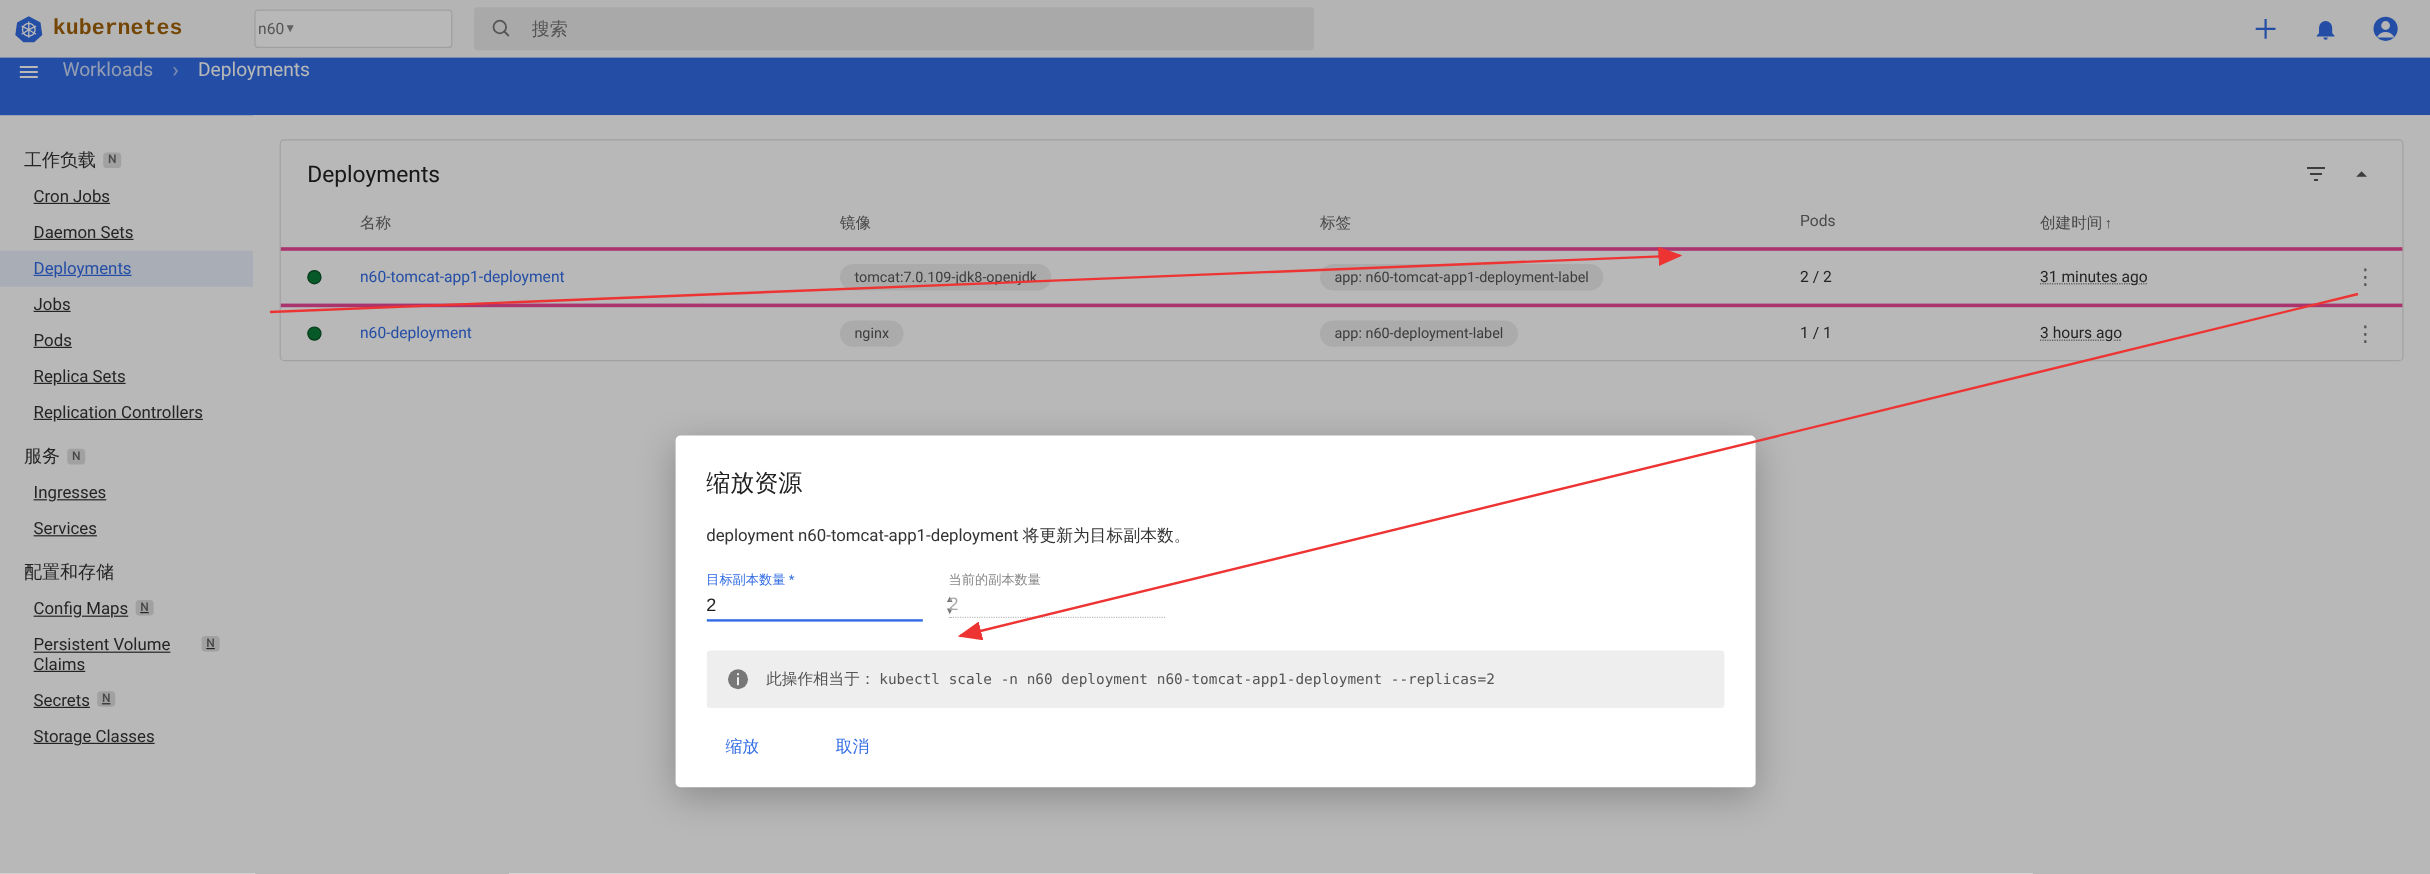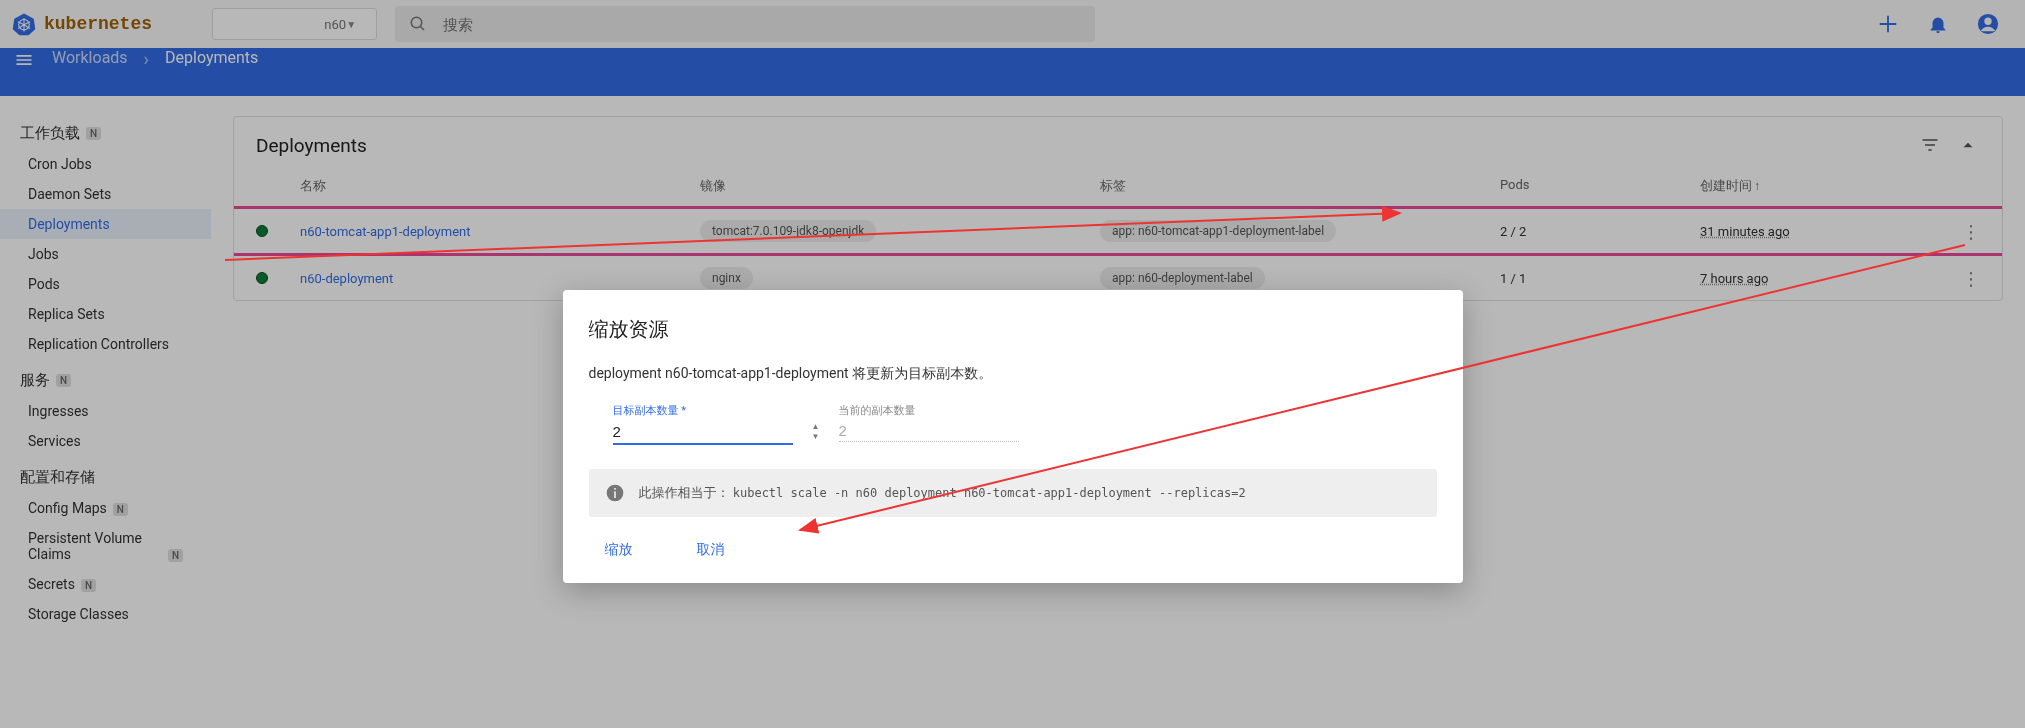--- a/index.html
+++ b/index.html
@@ -3,40 +3,40 @@
 <meta charset="utf-8">
 <style>
 * { box-sizing: border-box; margin: 0; padding: 0; }
 body { font-family: Roboto, "Helvetica Neue", Arial, sans-serif; font-size: 13px; background: #fff; color: #333; width: 2025px; height: 728px; overflow: hidden; position: relative; }
 
 
 .topbar { height: 48px; background: #fafafa; display: flex; align-items: center; padding: 0 12px; }
 .logo { display: flex; align-items: center; gap: 8px; margin-right: 60px; }
 .logo-icon { width: 24px; height: 24px; }
 .logo-text { font-family: "Courier New", monospace; font-weight: bold; font-size: 18px; color: #a16207; }
-.ns-select { display: flex; align-items: center; justify-content: flex-end; width: 165px; height: 32px; padding: 0 20px; background: #fff; border: 1px solid #ddd; border-radius: 3px; color: #777; margin-right: 18px; cursor: pointer; }
+.ns-select { display: flex; align-items: center; justify-content: flex-start; width: 165px; height: 32px; padding: 0 2px; background: #fff; border: 1px solid #ddd; border-radius: 3px; color: #777; margin-right: 18px; cursor: pointer; }
 .ns-select .chev { color: #888; font-size: 10px; }
 .searchbox { flex: 0 0 700px; height: 36px; display: flex; align-items: center; background: #ebebeb; border-radius: 3px; padding: 0 14px; gap: 16px; color: #777; }
 .searchbox input { border: none; background: transparent; outline: none; font-size: 15px; color: #555; flex: 1; }
 .top-right { margin-left: auto; display: flex; align-items: center; gap: 28px; padding-right: 14px; }
 .top-icon { width: 22px; height: 22px; color: #326ce5; cursor: pointer; display: flex; align-items: center; justify-content: center; }
 .top-icon svg { width: 22px; height: 22px; }
 
 
 .breadcrumbbar { height: 48px; background: #326ce5; display: flex; align-items: flex-start; padding: 0 12px; color: #fff; gap: 16px; }
 .hamburger { width: 24px; height: 24px; cursor: pointer; display:flex; align-items:center; justify-content:center;}
 .crumb { font-size: 16px; }
 .crumb.dim { opacity: .75; cursor: pointer; }
 .crumb-sep { opacity: .6; font-size: 18px; }
 
 
 .main { display: flex; height: calc(728px - 96px); }
 .sidebar { width: 232px; padding: 16px 0; font-size: 14px; color: #333;}
 .side-group { padding: 6px 20px; font-weight: 500; font-size: 15px; margin-top: 6px; display: flex; align-items: center; gap: 6px;}
-.side-sub { padding: 7px 28px; color: #333; cursor: pointer; display: flex; align-items: flex-end; gap: 6px; font-size: 14px;}
+.side-sub { padding: 7px 28px; color: #333; cursor: pointer; display: flex; align-items: flex-start; gap: 6px; font-size: 14px; text-decoration: underline;}
 .side-sub.active { background: #eaf0fc; color: #326ce5; }
 .n-badge { background: #e0e0e0; color: #666; border-radius: 3px; font-size: 10px; padding: 1px 4px; font-weight: 500; }
 
 .content { flex: 1; padding: 20px 22px; background: #fff; position: relative; }
 .card { border: 1px solid #e0e0e0; border-radius: 4px; }
 .card-head { padding: 16px 22px 10px; display: flex; align-items: center; }
 .card-title { font-size: 19px; color: #222; flex: 1; font-weight: 400;}
 .card-actions { display: flex; gap: 14px; }
 .icon-btn { width: 24px; height: 24px; color: #555; cursor: pointer; display:flex;align-items:center;justify-content:center;}
 
@@ -51,26 +51,26 @@
 
 .row { display: flex; align-items: center; padding: 11px 22px; border-top: 3px solid #ec4899; }
 .status-dot { width: 12px; height: 12px; border-radius: 50%; background: #0a7d36; border: 1px solid #094f23; }
 .link { color: #326ce5; cursor: pointer; }
 .chip { background: #eeeeee; border-radius: 12px; padding: 4px 12px; font-size: 12px; color: #555; display: inline-block; }
 .row .col-time { text-decoration: underline dotted #888; }
 .kebab { color: #777; font-size: 18px; cursor: pointer; }
 .sort-arrow { font-size: 12px; margin-left: 2px;}
 
 
-.scrim { position: absolute; inset: 0; background: rgba(0,0,0,0.28); display: flex; align-items: flex-start; justify-content: center; padding-top: 290px; }
+.scrim { position: absolute; inset: 0; background: rgba(0,0,0,0.28); display: flex; align-items: center; justify-content: center; padding-top: 290px; }
 .dialog { width: 900px; background: #fff; border-radius: 4px; box-shadow: 0 8px 30px rgba(0,0,0,0.25); padding: 26px 26px 18px; }
 .dlg-title { font-size: 20px; color: #222; margin-bottom: 22px; }
 .dlg-text { font-size: 14px; color: #333; margin-bottom: 20px; }
 .dlg-fields { display: flex; gap: 22px; margin-bottom: 24px; }
-.field { width: 180px; margin-left: 24px; }
+.field { width: 180px; }
 .field-label { font-size: 11px; color: #326ce5; }
 .field-label.dim { color: #888; }
 .field-input { display: flex; align-items: center; border-bottom: 2px solid #326ce5; padding: 4px 0 2px; }
 .field-input.dim { border-bottom: 1px dotted #bbb; }
 .field-input input { border: none; outline: none; font-size: 15px; flex: 1; color: #222; background: transparent; }
 .field-input input[readonly] { color: #aaa; }
 .stepper { display: flex; flex-direction: column; font-size: 8px; color: #777; cursor: pointer; gap:1px;}
 .req { color: #326ce5; }
 .hintbox { background: #eeeeee; padding: 14px 16px; display: flex; align-items: center; gap: 14px; font-size: 13px; color: #555; border-radius: 3px; margin-bottom: 18px; }
 .hintbox code { font-family: Menlo, Consolas, monospace; font-size: 12px; }
@@ -239,21 +239,21 @@
         <div class="col-menu kebab">⋮</div>
       </div>
       <div class="row">
         <div class="col-status">
             <div class="status-dot"></div>
           </div>
         <div class="col-name link">n60-deployment</div>
         <div class="col-image"><span class="chip">nginx</span></div>
         <div class="col-labels"><span class="chip">app: n60-deployment-label</span></div>
         <div class="col-pods">1 / 1</div>
-        <div class="col-time">7 hours ago</div>
+        <div class="col-time">3 hours ago</div>
         <div class="col-menu kebab">⋮</div>
       </div>
     </div>
   </div>
 </div>
 
 <div class="scrim">
   <div class="dialog">
     <div class="dlg-title">缩放资源</div>
     <div class="dlg-text">deployment n60-tomcat-app1-deployment 将更新为目标副本数。</div>

